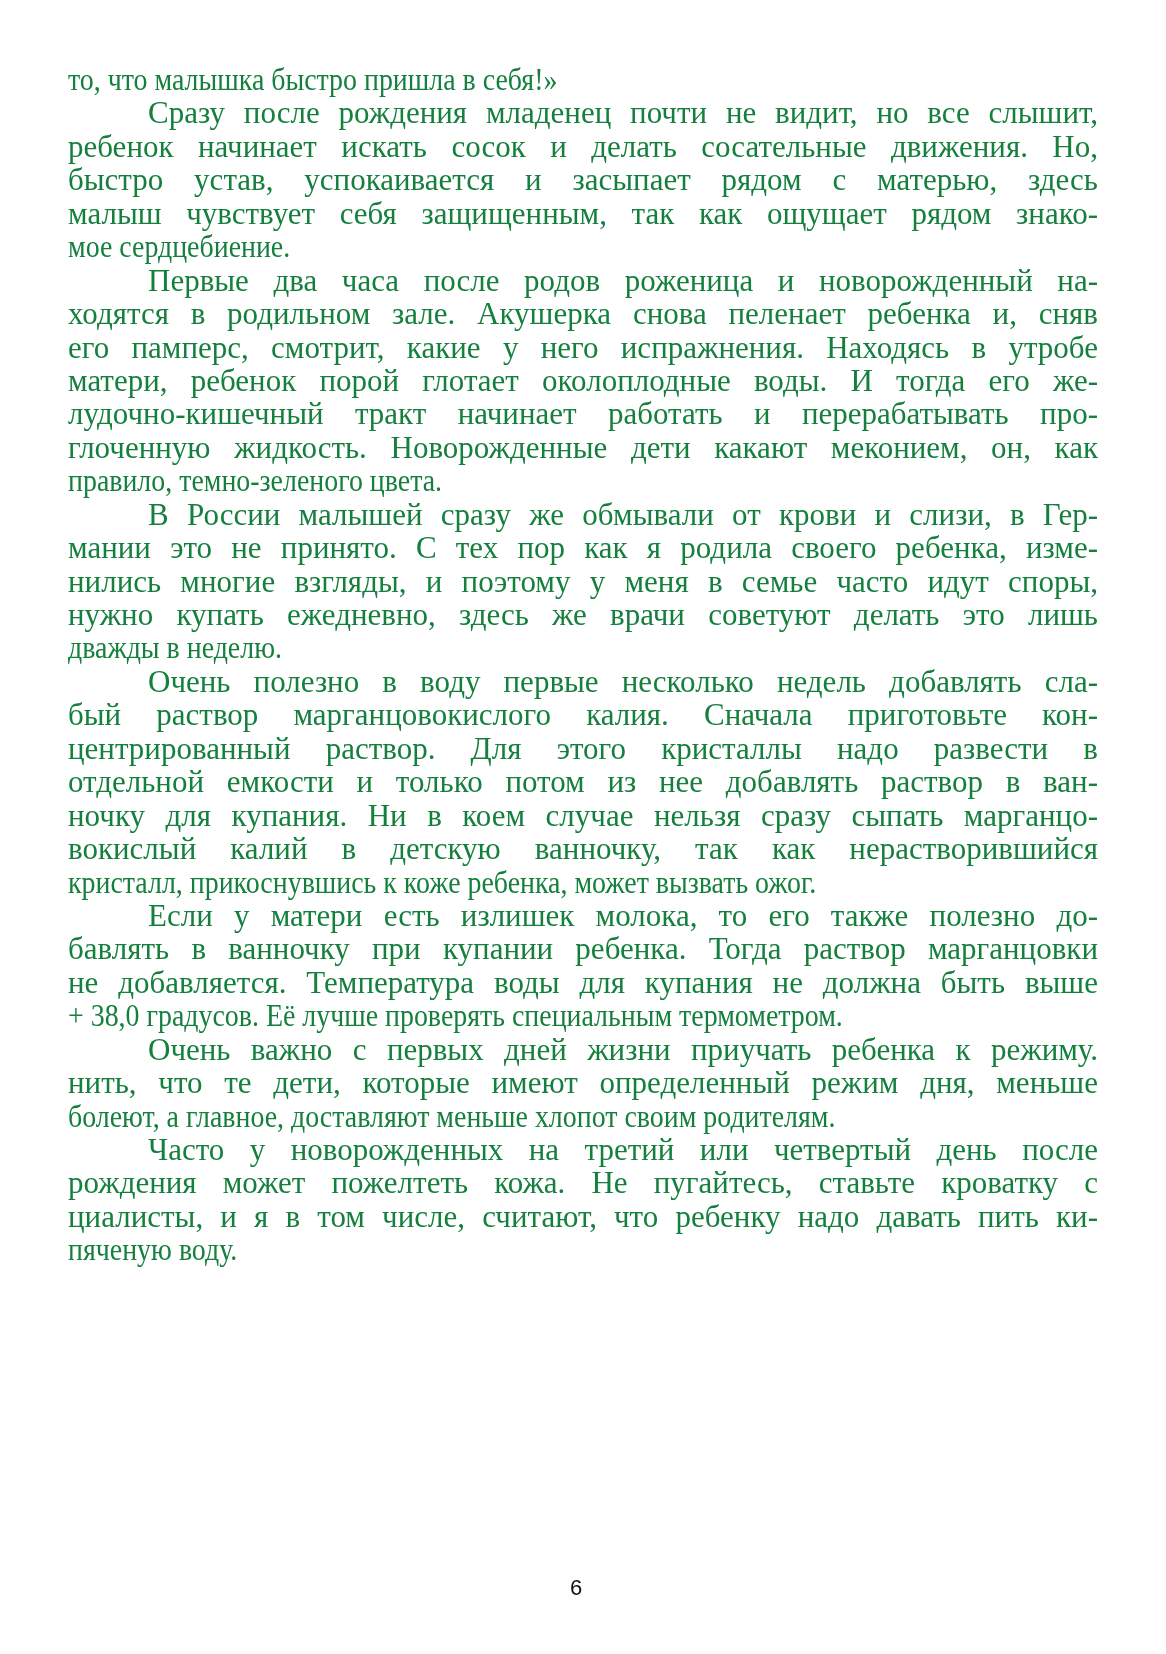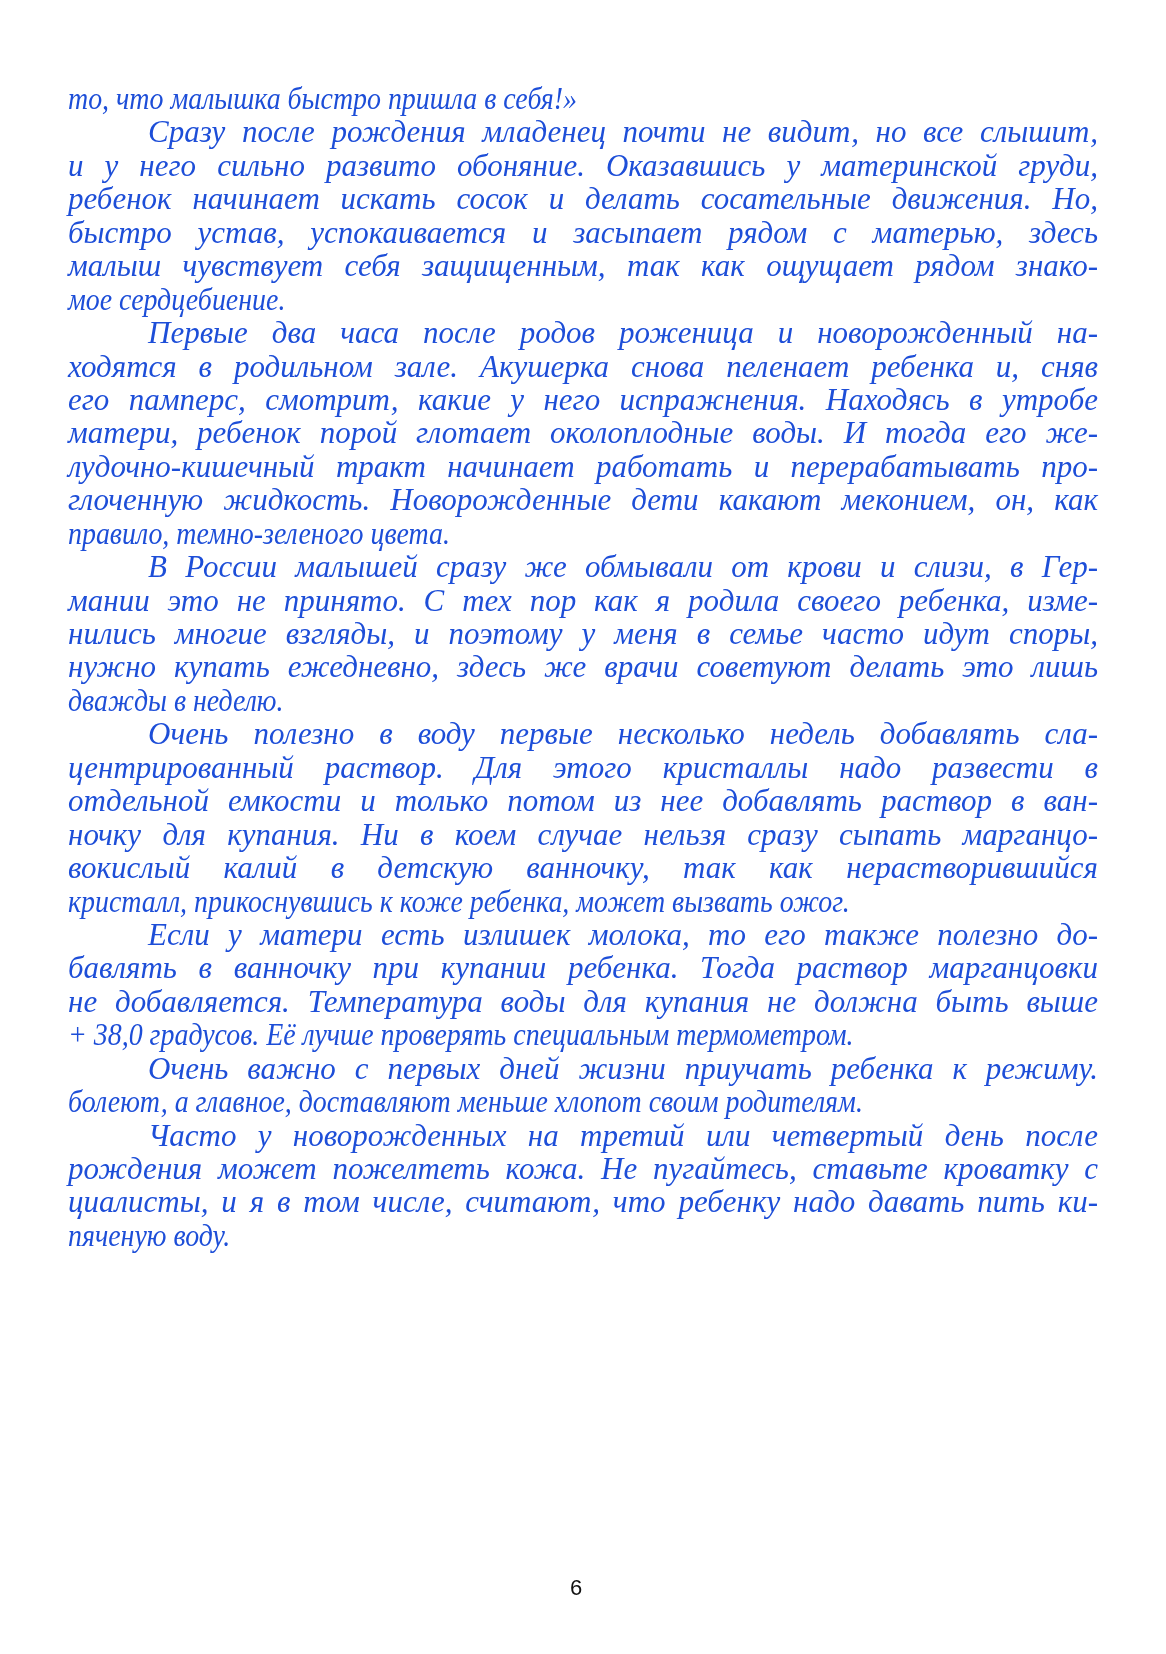--- a/index.html
+++ b/index.html
@@ -1,21 +1,21 @@
 <!DOCTYPE html>
 <html><head>
 <meta charset="utf-8">
 <style>
   html, body { margin: 0; padding: 0; background: #ffffff; }
   body { width: 1166px; height: 1654px; position: relative; overflow: hidden; }
   .page { position: absolute; left: 0; top: 0; width: 1166px; height: 1654px; background: #fff; }
   .text-block {
-    position: absolute; left: 68px; top: 82px; width: 1030px;
+    position: absolute; left: 68px; top: 63px; width: 1030px;
     font-family: "Liberation Serif", serif;
-    font-size: 31px; line-height: 33.45px; color: #1d4ed8; font-style: italic;
+    font-size: 31px; line-height: 33.45px; color: #15803d;
   }
   .line {
     display: block; white-space: nowrap; height: 33.45px;
     text-align: justify; text-align-last: justify;
     transform-origin: left top;
   }
   .line.last { text-align-last: left; }
   .line.indent { padding-left: 80px; }
   .page-number {
     position: absolute; left: 0; width: 1166px; top: 1575px;
@@ -27,21 +27,20 @@
 </head>
 <body>
 
 <div class="page">
   <div class="text-block" id="text-block">
       <div>
         <span class="line last" style="width: 1144.44px; padding-left: 0px; transform: scaleX(0.9);">то, что малышка быстро пришла в себя!»</span>
       </div>
       <div>
         <span class="line indent">Сразу после рождения младенец почти не видит, но все слышит,</span>
-        <span class="line">и у него сильно развито обоняние. Оказавшись у материнской груди,</span>
         <span class="line">ребенок начинает искать сосок и делать сосательные движения. Но,</span>
         <span class="line">быстро устав, успокаивается и засыпает рядом с матерью, здесь</span>
         <span class="line">малыш чувствует себя защищенным, так как ощущает рядом знако-</span>
         <span class="line last" style="width: 1144.44px; padding-left: 0px; transform: scaleX(0.9);">мое сердцебиение.</span>
       </div>
       <div>
         <span class="line indent">Первые два часа после родов роженица и новорожденный на-</span>
         <span class="line">ходятся в родильном зале. Акушерка снова пеленает ребенка и, сняв</span>
         <span class="line">его памперс, смотрит, какие у него испражнения. Находясь в утробе</span>
         <span class="line">матери, ребенок порой глотает околоплодные воды. И тогда его же-</span>
@@ -51,34 +50,36 @@
       </div>
       <div>
         <span class="line indent">В России малышей сразу же обмывали от крови и слизи, в Гер-</span>
         <span class="line">мании это не принято. С тех пор как я родила своего ребенка, изме-</span>
         <span class="line">нились многие взгляды, и поэтому у меня в семье часто идут споры,</span>
         <span class="line">нужно купать ежедневно, здесь же врачи советуют делать это лишь</span>
         <span class="line last" style="width: 1144.44px; padding-left: 0px; transform: scaleX(0.9);">дважды в неделю.</span>
       </div>
       <div>
         <span class="line indent">Очень полезно в воду первые несколько недель добавлять сла-</span>
+        <span class="line">бый раствор марганцовокислого калия. Сначала приготовьте кон-</span>
         <span class="line">центрированный раствор. Для этого кристаллы надо развести в</span>
         <span class="line">отдельной емкости и только потом из нее добавлять раствор в ван-</span>
         <span class="line">ночку для купания. Ни в коем случае нельзя сразу сыпать марганцо-</span>
         <span class="line">вокислый калий в детскую ванночку, так как нерастворившийся</span>
         <span class="line last" style="width: 1144.44px; padding-left: 0px; transform: scaleX(0.9);">кристалл, прикоснувшись к коже ребенка, может вызвать ожог.</span>
       </div>
       <div>
         <span class="line indent">Если у матери есть излишек молока, то его также полезно до-</span>
         <span class="line">бавлять в ванночку при купании ребенка. Тогда раствор марганцовки</span>
         <span class="line">не добавляется. Температура воды для купания не должна быть выше</span>
         <span class="line last" style="width: 1144.44px; padding-left: 0px; transform: scaleX(0.9);">+ 38,0 градусов. Её лучше проверять специальным термометром.</span>
       </div>
       <div>
         <span class="line indent">Очень важно с первых дней жизни приучать ребенка к режиму.</span>
+        <span class="line">нить, что те дети, которые имеют определенный режим дня, меньше</span>
         <span class="line last" style="width: 1144.44px; padding-left: 0px; transform: scaleX(0.9);">болеют, а главное, доставляют меньше хлопот своим родителям.</span>
       </div>
       <div>
         <span class="line indent">Часто у новорожденных на третий или четвертый день после</span>
         <span class="line">рождения может пожелтеть кожа. Не пугайтесь, ставьте кроватку с</span>
         <span class="line">циалисты, и я в том числе, считают, что ребенку надо давать пить ки-</span>
         <span class="line last" style="width: 1144.44px; padding-left: 0px; transform: scaleX(0.9);">пяченую воду.</span>
       </div>
     </div>
   <div class="page-number">

